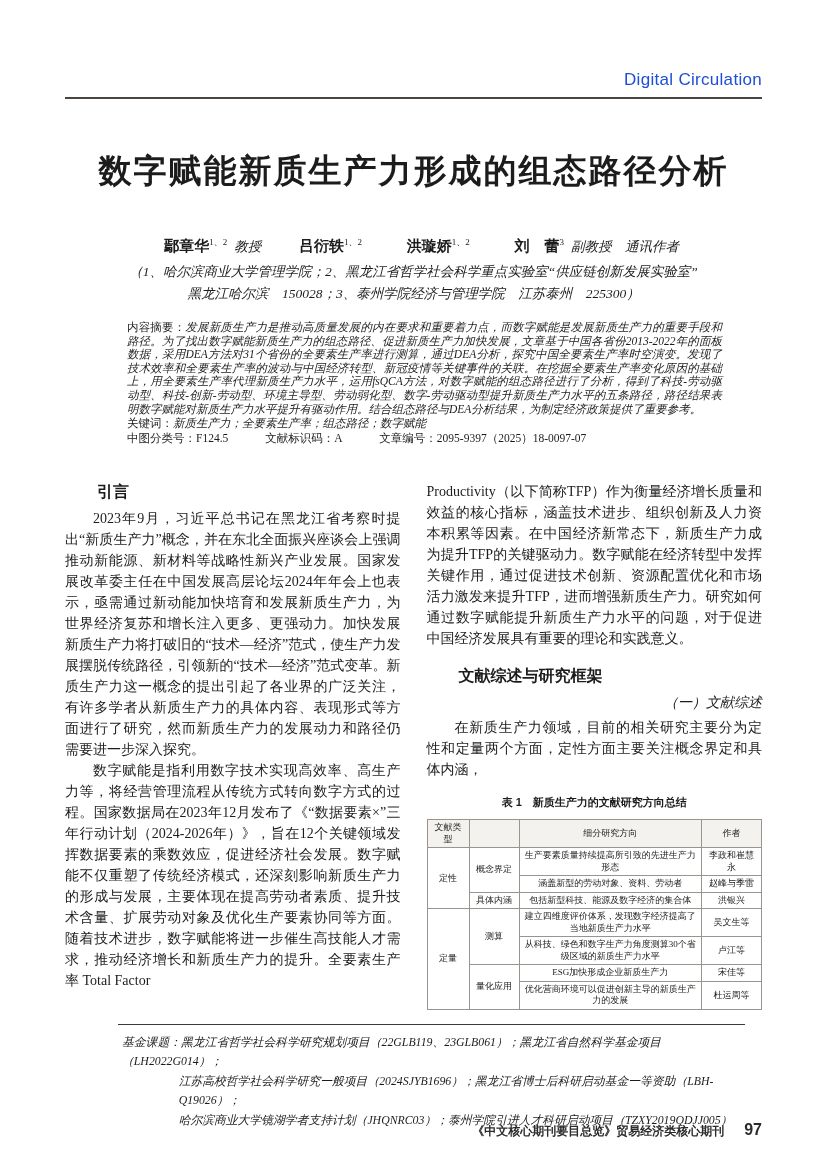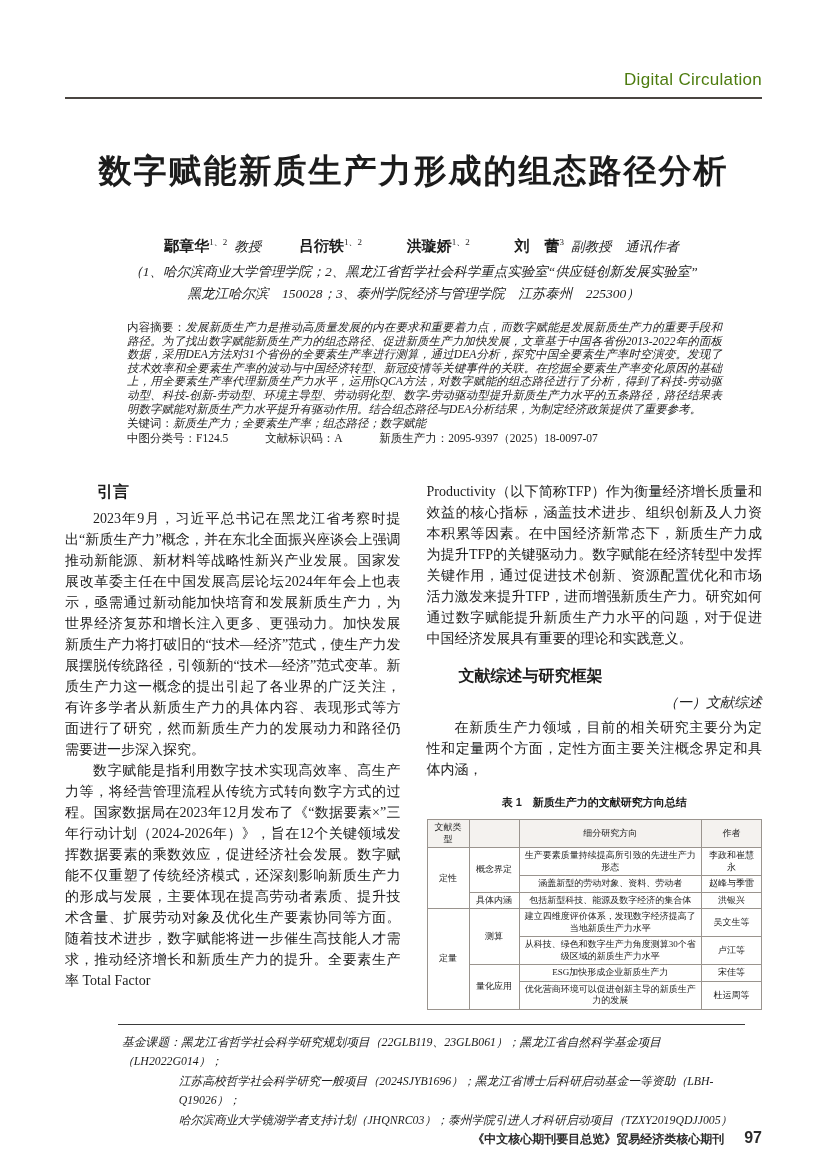--- a/index.html
+++ b/index.html
@@ -10,21 +10,21 @@
     font-family:"Liberation Serif","DejaVu Serif",serif;
   }
   
   .header {
     margin:70px 65px 0 65px;
     border-bottom:2px solid #4a4541;
     padding-bottom:7px; text-align:right;
   }
   .header-label {
     font-family:"Liberation Sans","DejaVu Sans",sans-serif;
-    font-size:17px; color:#4d7c0f; letter-spacing:.3px;
+    font-size:17px; color:#1d4ed8; letter-spacing:.3px;
   }
   
   .title {
     margin:50px 65px 0 65px; text-align:center;
     font-size:33px; font-weight:bold; letter-spacing:2px;
     font-family:"Liberation Serif","DejaVu Serif",serif;
   }
   .authors { margin-top:42px; text-align:center; font-size:15px; }
   .author { margin:0 9px; white-space:nowrap; }
   .author-name { font-weight:bold; font-family:"Liberation Sans","DejaVu Sans",sans-serif;margin-left:16px; }
@@ -78,21 +78,21 @@
   table.lit .c4 { width:60px; }
   
   .fn-rule { margin:14px 82px 0 118px; border-top:1.5px solid #3a3a3a; height:0; }
   .footnote {
     margin:8px 85px 0 122px; font-size:11.8px; line-height:19.5px;
     font-style:italic; text-align:left;
   }
   .footnote .cont { padding-left:4.8em; }
   
   .footer {
-    position:absolute; right:65px; bottom:12px;
+    position:absolute; right:65px; bottom:20px;
     font-family:"Liberation Sans","DejaVu Sans",sans-serif;
     font-weight:bold; font-size:12px; color:#2b2b2b;
     display:flex; align-items:baseline; gap:20px;
   }
   .footer .pageno { font-size:16px; }
 </style>
 </head>
 <body>
 
 <div class="page">
@@ -114,21 +114,21 @@
     <div>（1、哈尔滨商业大学管理学院；2、黑龙江省哲学社会科学重点实验室“供应链创新发展实验室”</div>
     <div>黑龙江哈尔滨　150028；3、泰州学院经济与管理学院　江苏泰州　225300）</div>
   </div>
 
   <div class="abstract-block">
     <div class="row"><span class="lbl">内容摘要：</span><span class="kai">发展新质生产力是推动高质量发展的内在要求和重要着力点，而数字赋能是发展新质生产力的重要手段和路径。为了找出数字赋能新质生产力的组态路径、促进新质生产力加快发展，文章基于中国各省份2013-2022年的面板数据，采用DEA方法对31个省份的全要素生产率进行测算，通过DEA分析，探究中国全要素生产率时空演变。发现了技术效率和全要素生产率的波动与中国经济转型、新冠疫情等关键事件的关联。在挖掘全要素生产率变化原因的基础上，用全要素生产率代理新质生产力水平，运用fsQCA方法，对数字赋能的组态路径进行了分析，得到了科技-劳动驱动型、科技-创新-劳动型、环境主导型、劳动弱化型、数字-劳动驱动型提升新质生产力水平的五条路径，路径结果表明数字赋能对新质生产力水平提升有驱动作用。结合组态路径与DEA分析结果，为制定经济政策提供了重要参考。</span></div>
     <div class="row"><span class="lbl">关键词：</span><span class="kai">新质生产力；全要素生产率；组态路径；数字赋能</span></div>
     <div class="row meta-line">
       <span class="group"><span class="lbl">中图分类号：</span><span>F124.5</span></span>
       <span class="group"><span class="lbl">文献标识码：</span><span>A</span></span>
-      <span class="group"><span class="lbl">新质生产力：</span><span>2095-9397（2025）18-0097-07</span></span>
+      <span class="group"><span class="lbl">文章编号：</span><span>2095-9397（2025）18-0097-07</span></span>
     </div>
   </div>
 
   <div class="columns">
 
     <div class="col">
       <h2 class="sec-heading">引言</h2>
       <p class="para">2023年9月，习近平总书记在黑龙江省考察时提出“新质生产力”概念，并在东北全面振兴座谈会上强调推动新能源、新材料等战略性新兴产业发展。国家发展改革委主任在中国发展高层论坛2024年年会上也表示，亟需通过新动能加快培育和发展新质生产力，为世界经济复苏和增长注入更多、更强动力。加快发展新质生产力将打破旧的“技术—经济”范式，使生产力发展摆脱传统路径，引领新的“技术—经济”范式变革。新质生产力这一概念的提出引起了各业界的广泛关注，有许多学者从新质生产力的具体内容、表现形式等方面进行了研究，然而新质生产力的发展动力和路径仍需要进一步深入探究。</p>
       <p class="para">数字赋能是指利用数字技术实现高效率、高生产力等，将经营管理流程从传统方式转向数字方式的过程。国家数据局在2023年12月发布了《“数据要素×”三年行动计划（2024-2026年）》，旨在12个关键领域发挥数据要素的乘数效应，促进经济社会发展。数字赋能不仅重塑了传统经济模式，还深刻影响新质生产力的形成与发展，主要体现在提高劳动者素质、提升技术含量、扩展劳动对象及优化生产要素协同等方面。随着技术进步，数字赋能将进一步催生高技能人才需求，推动经济增长和新质生产力的提升。全要素生产率 Total Factor</p>
     </div>

